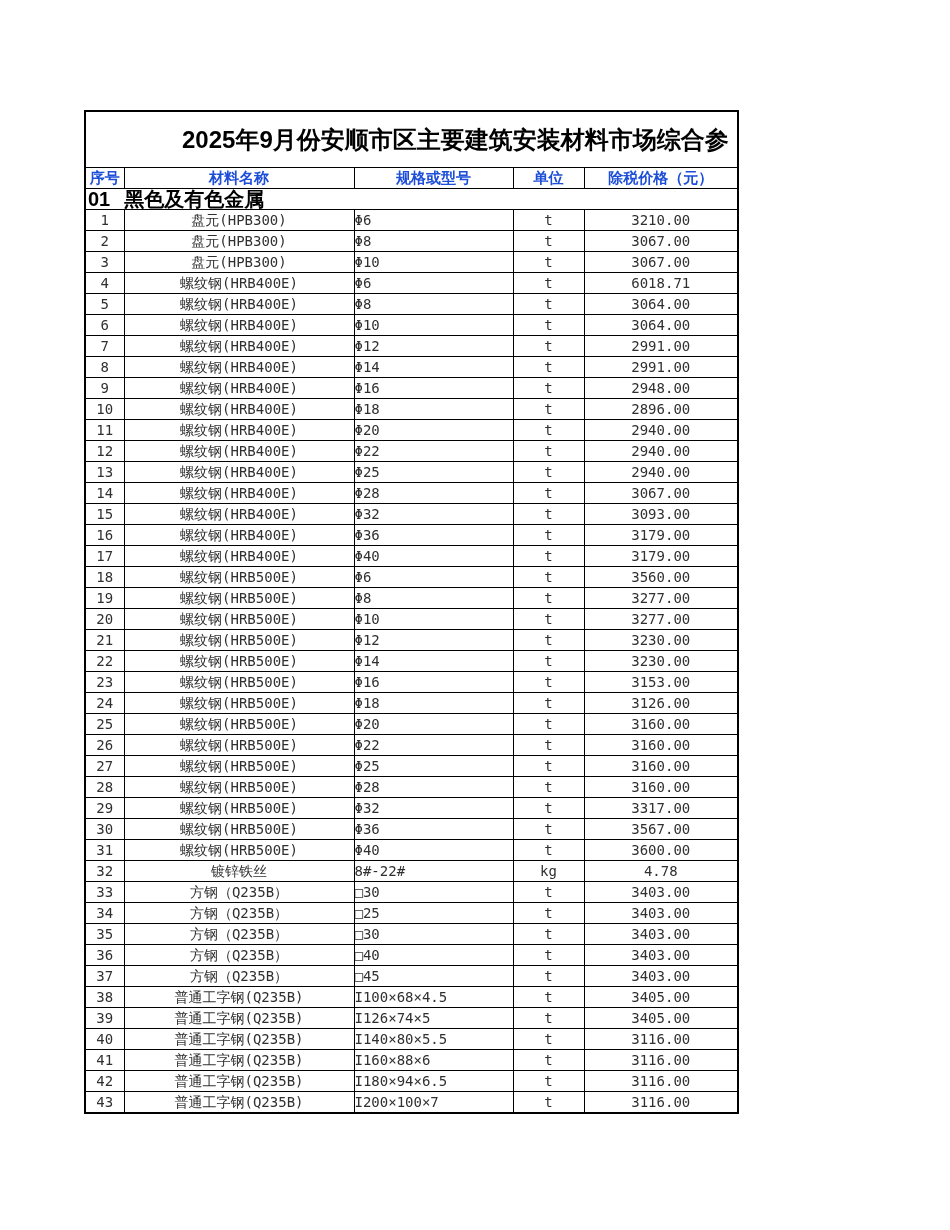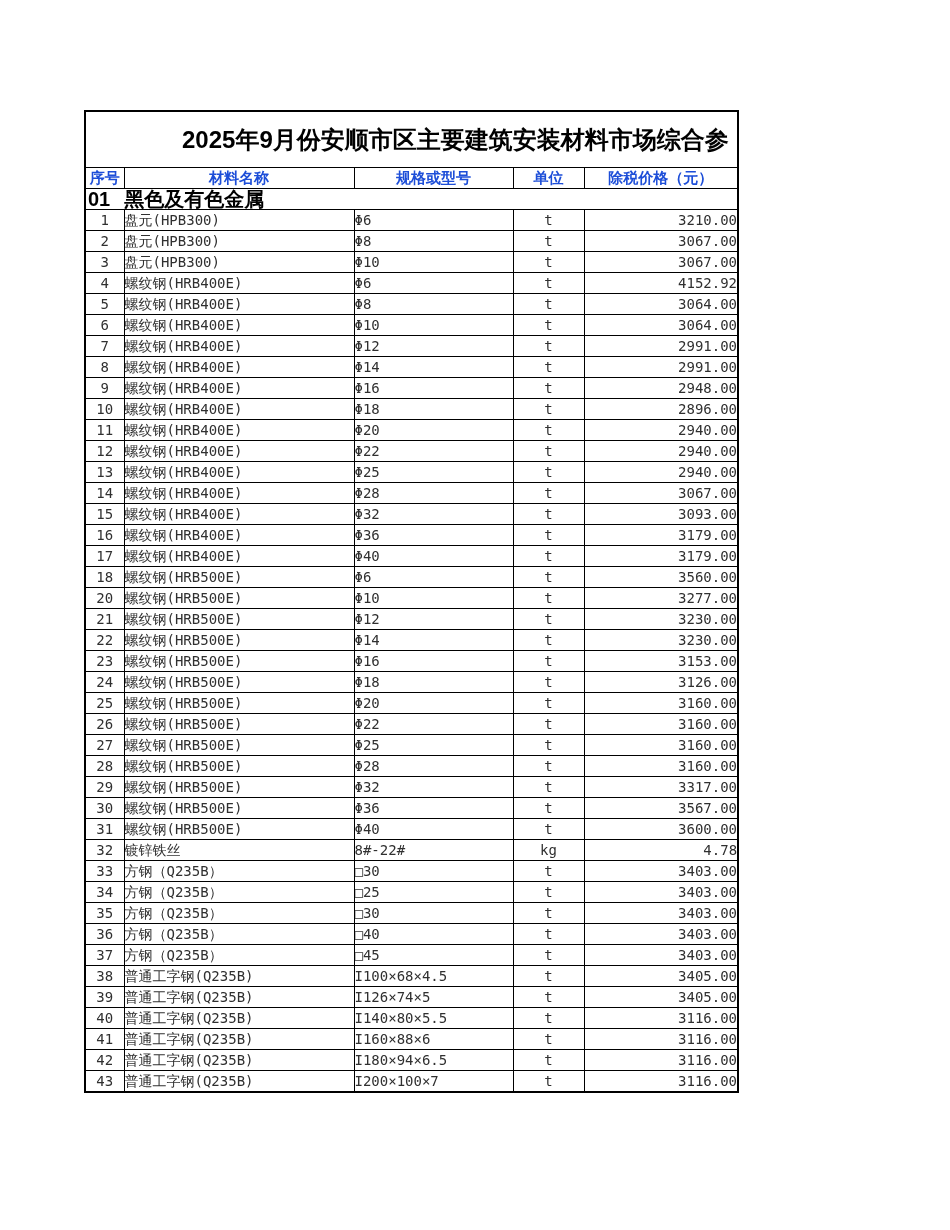--- a/index.html
+++ b/index.html
@@ -35,24 +35,24 @@
     white-space: nowrap;
     color: #303030;
     font-family: "DejaVu Sans Mono", "DejaVu Sans", monospace;
     font-size: 14px;
     font-weight: normal;
     height: 20px;
     line-height: 20px;
     vertical-align: middle;
   }
   .col-no    { width: 39px;  text-align: center; }
-  .col-name  { width: 230px; text-align: left; padding-left: 4px; }
+  .col-name  { width: 230px; text-align: center; padding-left: 4px; }
   .col-spec  { width: 159px; text-align: left; padding-left: 4px; margin-top: 22px; }
   .col-unit  { width: 71px;  text-align: center; }
-  .col-price { width: 154px; text-align: right; padding-left: 4px; }
+  .col-price { width: 154px; text-align: center; padding-left: 4px; }
 
   tr.title-row td {
     height: 55px;
     line-height: 55px;
     border-bottom: 1px solid #000000;
     font-family: "Liberation Sans", sans-serif;
     font-size: 24px;
     font-weight: bold;
     color: #000000;
     text-align: left;
@@ -129,21 +129,21 @@
             <td class="col-name">盘元(HPB300)</td>
             <td class="col-spec">Φ10</td>
             <td class="col-unit">t</td>
             <td class="col-price">3067.00</td>
           </tr>
           <tr>
             <td class="col-no">4</td>
             <td class="col-name">螺纹钢(HRB400E)</td>
             <td class="col-spec">Φ6</td>
             <td class="col-unit">t</td>
-            <td class="col-price">4152.92</td>
+            <td class="col-price">6018.71</td>
           </tr>
           <tr>
             <td class="col-no">5</td>
             <td class="col-name">螺纹钢(HRB400E)</td>
             <td class="col-spec">Φ8</td>
             <td class="col-unit">t</td>
             <td class="col-price">3064.00</td>
           </tr>
           <tr>
             <td class="col-no">6</td>
@@ -228,20 +228,27 @@
             <td class="col-spec">Φ40</td>
             <td class="col-unit">t</td>
             <td class="col-price">3179.00</td>
           </tr>
           <tr>
             <td class="col-no">18</td>
             <td class="col-name">螺纹钢(HRB500E)</td>
             <td class="col-spec">Φ6</td>
             <td class="col-unit">t</td>
             <td class="col-price">3560.00</td>
+          </tr>
+          <tr>
+            <td class="col-no">19</td>
+            <td class="col-name">螺纹钢(HRB500E)</td>
+            <td class="col-spec">Φ8</td>
+            <td class="col-unit">t</td>
+            <td class="col-price">3277.00</td>
           </tr>
           <tr>
             <td class="col-no">20</td>
             <td class="col-name">螺纹钢(HRB500E)</td>
             <td class="col-spec">Φ10</td>
             <td class="col-unit">t</td>
             <td class="col-price">3277.00</td>
           </tr>
           <tr>
             <td class="col-no">21</td>

